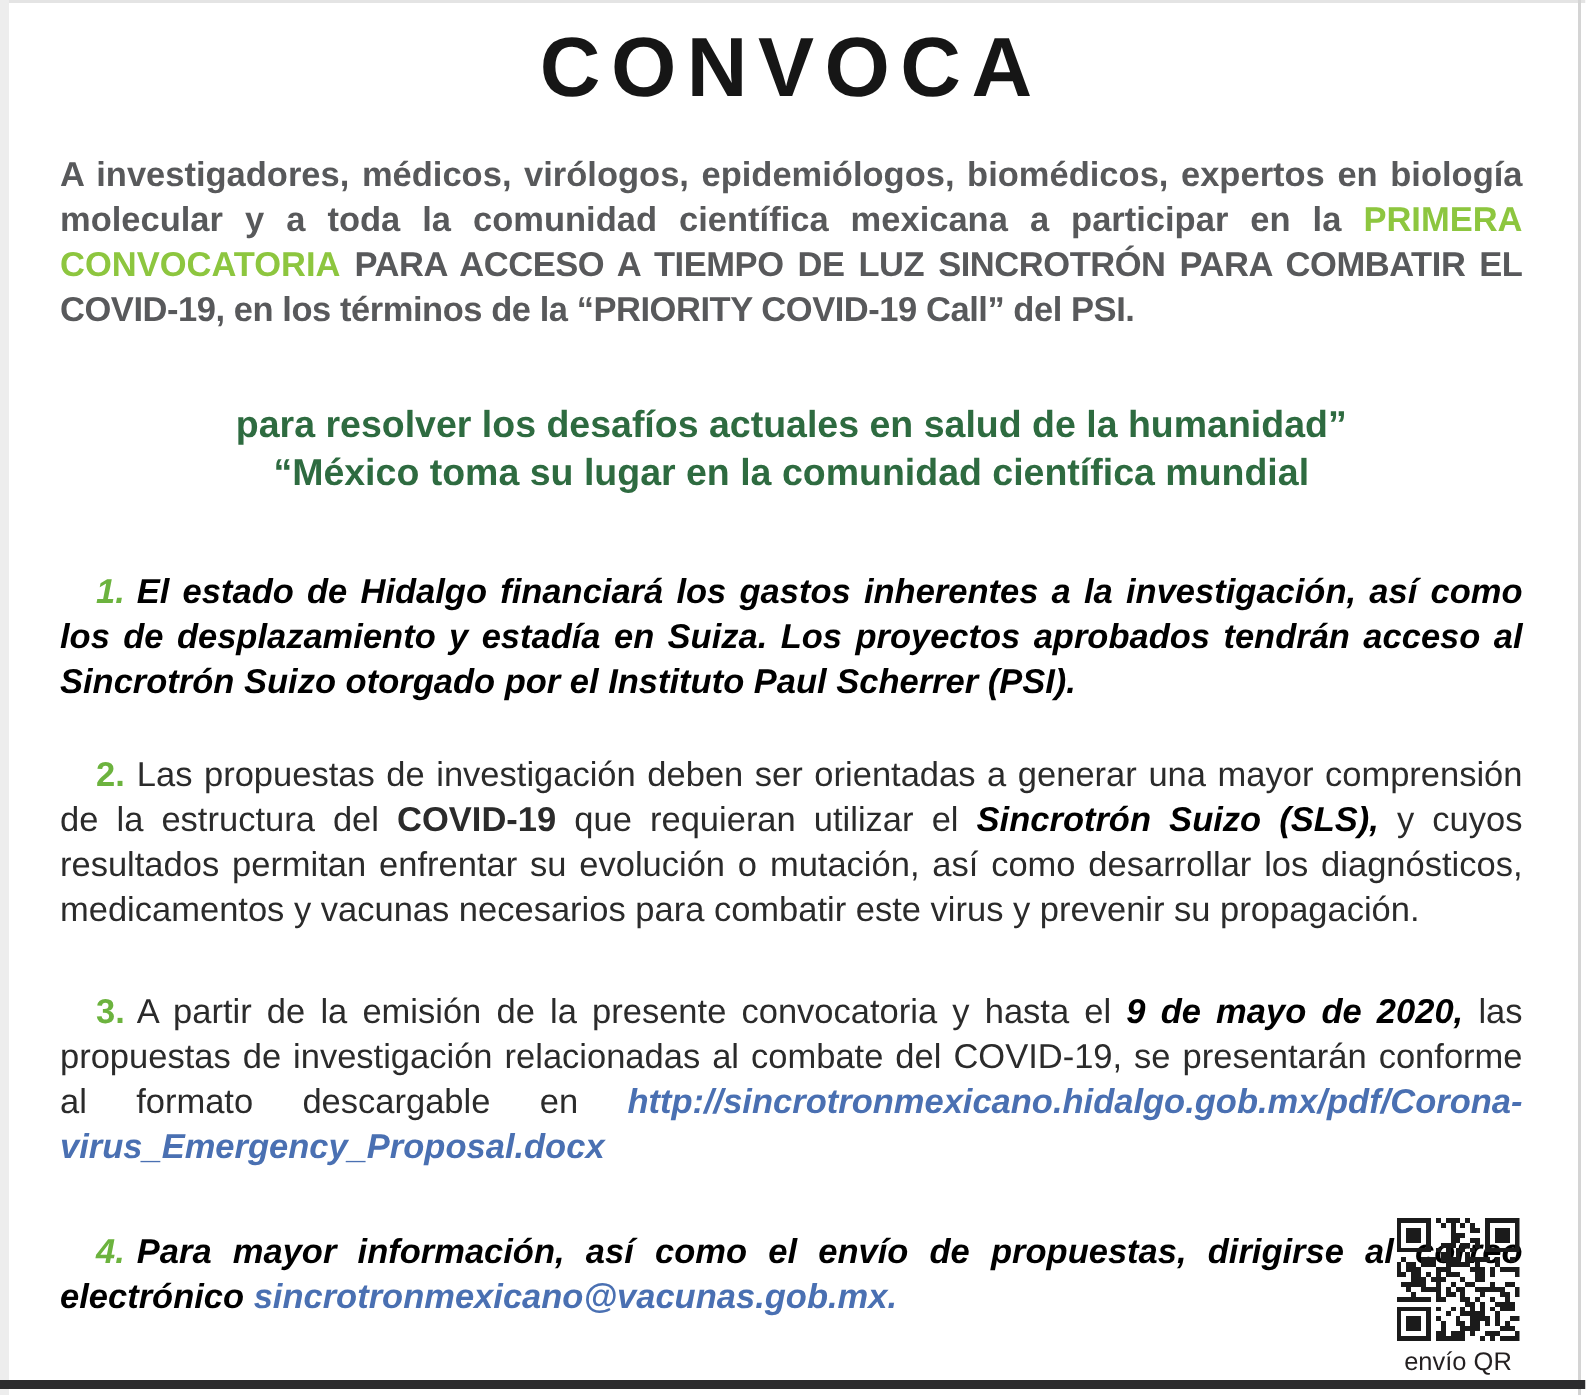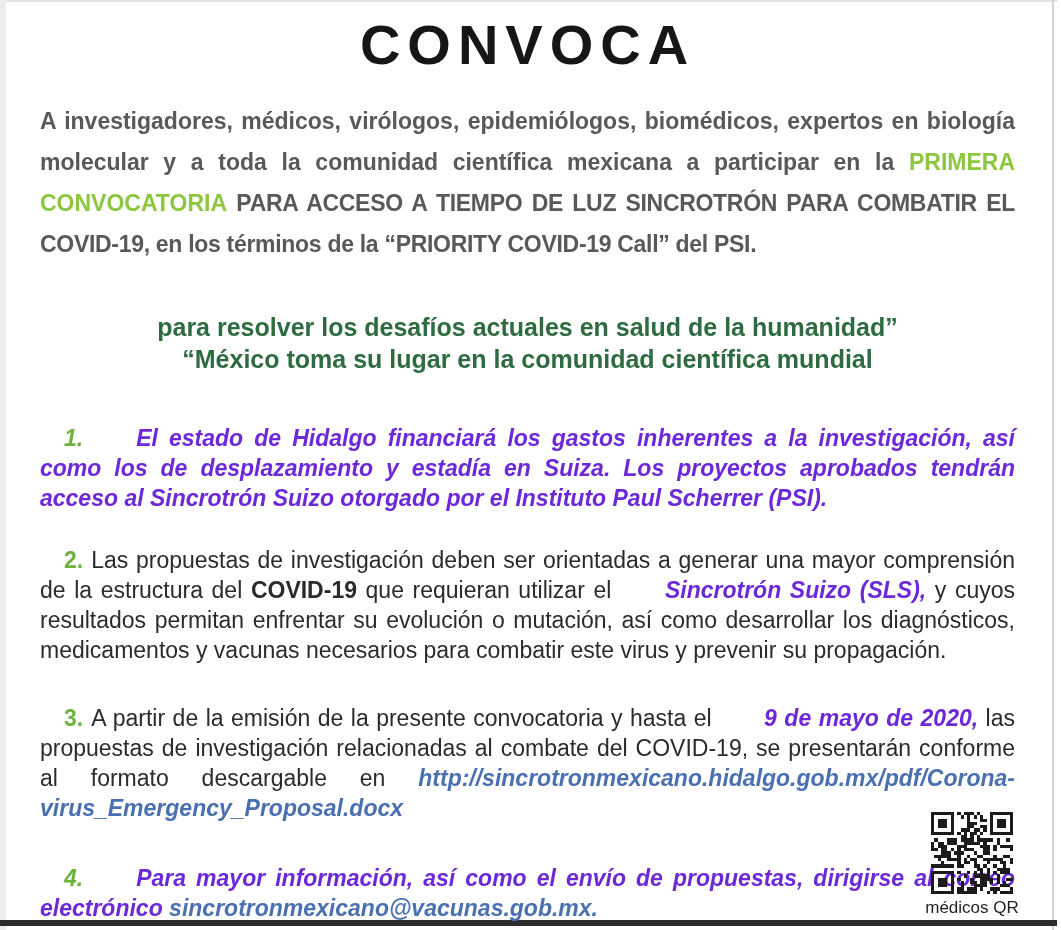--- a/index.html
+++ b/index.html
@@ -24,21 +24,21 @@
     font-size:56px;
     font-weight:bold;
     letter-spacing:7px;
     color:#161616;
   }
 
   p.intro{
     margin:0;
     text-align:justify;
     font-size:23px;
-    line-height:41px;
+    line-height:30px;
     font-weight:bold;
     color:#58595B;
   }
   .intro .hl{color:#8DC63F;}
   .intro .cond{letter-spacing:-0.3px;}
 
   .quote{
     margin-top:46px;
     text-align:center;
     font-size:25px;
@@ -56,21 +56,21 @@
     text-indent:24px;
   }
   p.item-1{margin-top:48px;}
   p.item-2{margin-top:32px;}
   p.item-3{margin-top:38px;}
   p.item-4{margin-top:40px;}
 
   .num{color:#6CB33E;font-weight:bold;margin-right:8px;}
   .num.i{font-style:italic;}
   .b{font-weight:bold;}
-  .bi{font-weight:bold;font-style:italic;color:#6d28d9;margin-left:45px;}
+  .bi{font-weight:bold;font-style:italic;color:#000000;}
   .link{color:#4A70B2;font-weight:bold;font-style:italic;cursor:pointer;overflow-wrap:break-word;}
 
   .qr-wrap{
     position:absolute;
     left:922px;top:812px;
     width:100px;
     text-align:center;
   }
   .qr-wrap svg{display:block;margin:0 auto;}
   .qr-caption{
@@ -420,15 +420,15 @@
         <rect x="11" y="24" width="1" height="1"></rect>
         <rect x="12" y="24" width="1" height="1"></rect>
         <rect x="13" y="24" width="1" height="1"></rect>
         <rect x="17" y="24" width="1" height="1"></rect>
         <rect x="19" y="24" width="1" height="1"></rect>
         <rect x="21" y="24" width="1" height="1"></rect>
         <rect x="22" y="24" width="1" height="1"></rect>
         <rect x="23" y="24" width="1" height="1"></rect>
         <rect x="24" y="24" width="1" height="1"></rect>
       </svg>
-    <div class="qr-caption">médicos QR</div>
+    <div class="qr-caption">envío QR</div>
   </div>
 </div>
 
 </body></html>

